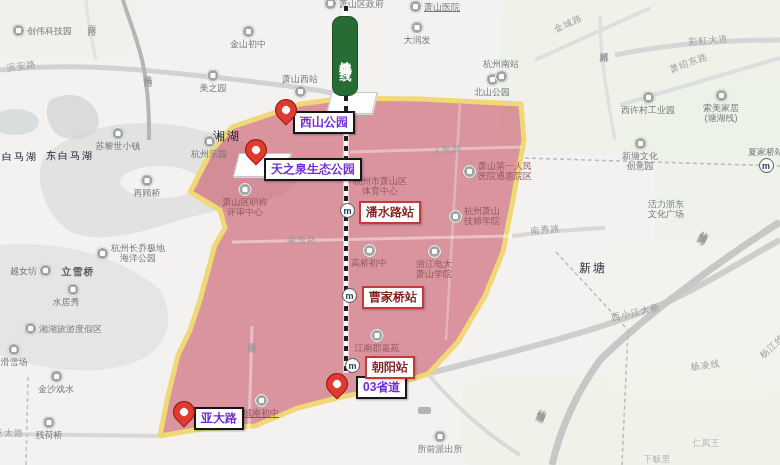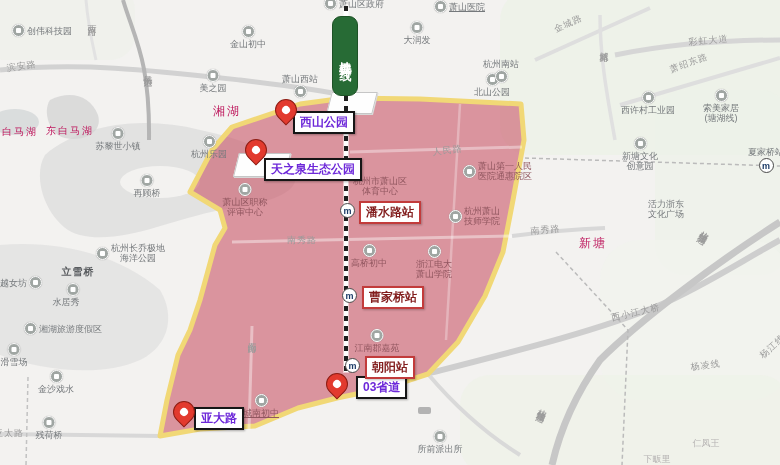--- a/index.html
+++ b/index.html
@@ -25,22 +25,23 @@
     color:#fff; font-size:12px; font-weight:bold;
     writing-mode:vertical-lr; text-orientation:upright; letter-spacing:2px;
     display:flex; align-items:center; justify-content:center;
   }
   .road-label{
     position:absolute; z-index:9; color:#9a9a9a; font-size:9px; letter-spacing:1px;
     white-space:nowrap; transform-origin:left top;
   }
   .road-label.vert{writing-mode:vertical-rl; text-orientation:upright; letter-spacing:1px;}
   .area-label{
-    position:absolute; z-index:9; color:#be185d; letter-spacing:2px; white-space:nowrap;
+    position:absolute; z-index:9; color:#0f172a; letter-spacing:2px; white-space:nowrap;
     transform:translateX(-50%);
+    margin-top:25px;
   }
   .poi{position:absolute; z-index:10; display:flex; align-items:center; gap:2px;
        color:#75797c; font-size:9px; line-height:10px; white-space:nowrap;}
   .poi.col{flex-direction:column; transform:translateX(-50%); gap:1px;}
   .poi.muted{color:#91565f;}
   .poi.faint{color:#b5b2b2;}
   .poi.dark{color:#5a5d60; font-size:10px; font-weight:bold; letter-spacing:1px;}
   .poi .lines{display:flex; flex-direction:column; align-items:center;}
   .poi.row-l .lines,{align-items:flex-start;}
   .poi-icon{
@@ -167,21 +168,21 @@
         <span>萧山西站</span>
       </span>
       <span class="poi-icon"></span>
     </div>
     <div class="poi" style="left: 324px; top: -3px;">
       <span class="poi-icon"></span>
       <span class="lines">
         <span>萧山区政府</span>
       </span>
     </div>
-    <div class="poi" style="left: 434px; top: 0px; text-decoration: underline;">
+    <div class="poi" style="left: 409px; top: 0px; text-decoration: underline;">
       <span class="poi-icon"></span>
       <span class="lines">
         <span>萧山医院</span>
       </span>
     </div>
     <div class="poi col" style="left: 417px; top: 21px;">
       <span class="poi-icon"></span>
       <span class="lines">
         <span>大润发</span>
       </span>
@@ -248,21 +249,21 @@
       <span class="lines">
         <span>杭州乐园</span>
       </span>
     </div>
     <div class="poi col" style="left: 147px; top: 174px;">
       <span class="poi-icon"></span>
       <span class="lines">
         <span>再顾桥</span>
       </span>
     </div>
-    <div class="poi" style="left: 0; top: 264px; margin-top: 12px;">
+    <div class="poi" style="left: 10px; top: 264px;">
       <span class="lines">
         <span>越女坊</span>
       </span>
       <span class="poi-icon"></span>
     </div>
     <div class="poi col dark" style="left: 78px; top: 267px;">
       <span class="lines">
         <span>立雪桥</span>
       </span>
     </div>

